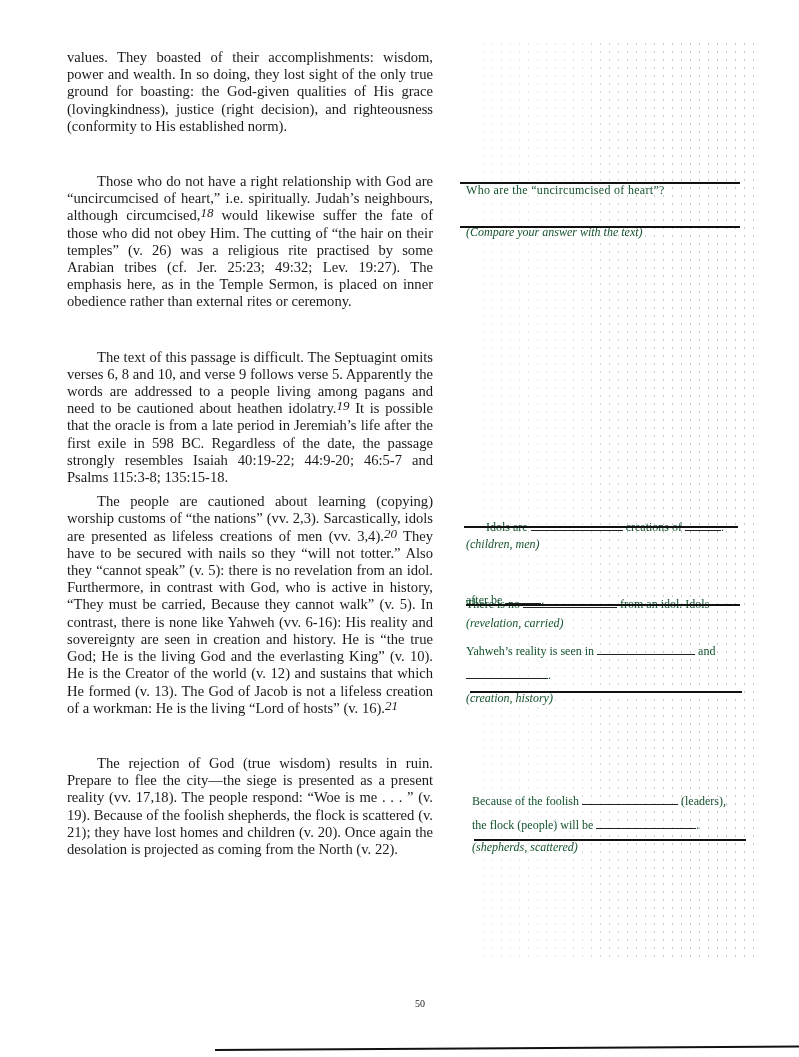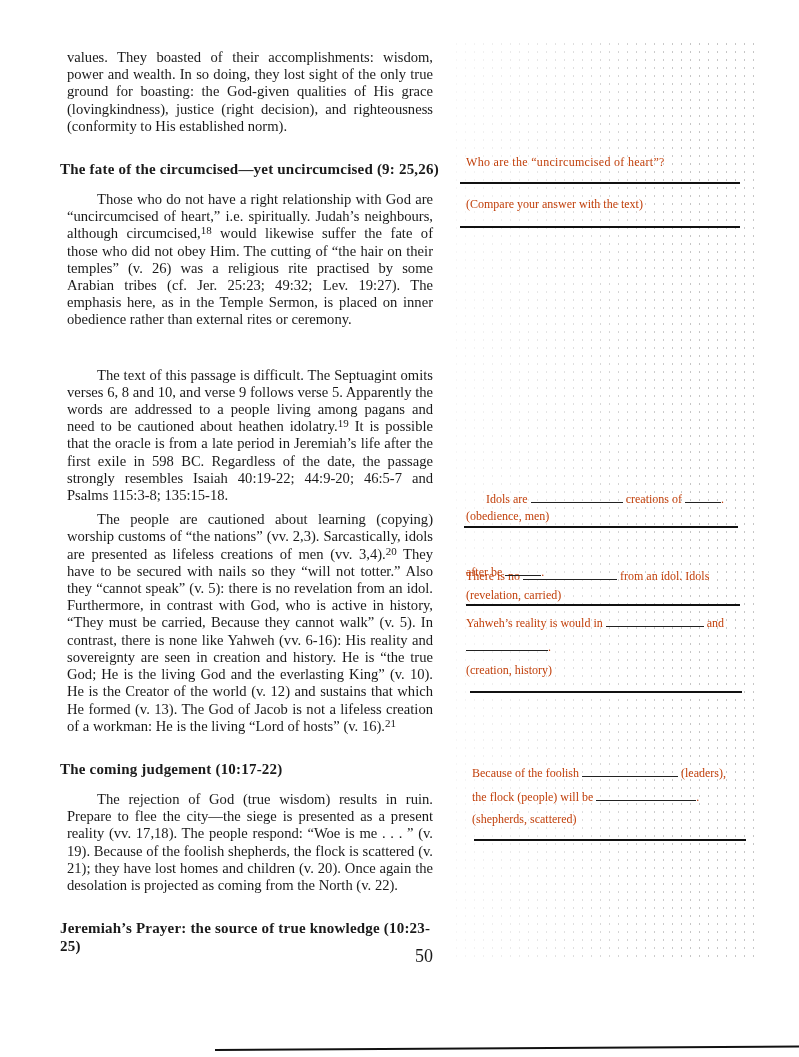--- a/index.html
+++ b/index.html
@@ -13,74 +13,71 @@
     font-size: 14.6px; line-height: 17.2px;
   }
   .left-col p { margin: 7px; text-align: justify; }
   .left-col p.indent { text-indent: 30px; }
   .left-col h2 {
     font-size: 15px; font-weight: bold; margin: 0; line-height: 18px;
     letter-spacing: 0.2px;
   }
   .gap-before-heading { height: 18px; }
   .gap-after-heading { height: 6px; }
-  sup { font-size: 11px; vertical-align: top; position: relative; top: -3px; }
+  sup { font-size: 13px; vertical-align: top; position: relative; top: -3px; font-style: italic; }
 
   
   .right-col {
     position: absolute; left: 452px; top: 40px; width: 305px; height: 920px;
     background-image:
       radial-gradient(circle, rgba(150,150,150,0.55) 0.7px, transparent 1px);
     background-size: 9px 8px;
     -webkit-mask-image: linear-gradient(to right, rgba(0,0,0,0.15) 0%, rgba(0,0,0,0.5) 35%, rgba(0,0,0,1) 75%);
     mask-image: linear-gradient(to right, rgba(0,0,0,0.15) 0%, rgba(0,0,0,0.5) 35%, rgba(0,0,0,1) 75%);
   }
   .exercise {
     position: absolute; left: 466px; width: 278px;
-    font-size: 12px; line-height: 14px; color: #c2410c;
+    font-size: 12px; line-height: 14px; color: #14532d; margin-top: 28px;
   }
   .exercise .q { letter-spacing: 0.3px; }
-  .exercise .hint { }
+  .exercise .hint { font-style: italic; }
   .rule {
     position: absolute; height: 2px; background: #111;
   }
   .blank {
     display: inline-block; border-bottom: 1px solid #222; height: 10px; vertical-align: baseline;
   }
   .page-number {
-    position: absolute; left: 415px; top: 946px; font-size: 18px;
+    position: absolute; left: 415px; top: 998px; font-size: 10px;
   }
   .bottom-rule {
     position: absolute; left: 215px; top: 1049px; width: 584px; height: 2px;
     background: #111; transform: rotate(-0.35deg); transform-origin: left;
   }
 </style>
 </head>
 <body>
 
 <div class="left-col">
   <p>values. They boasted of their accomplishments: wisdom, power and wealth. In so doing, they lost sight of the only true ground for boasting: the God-given qualities of His grace (lovingkindness), justice (right decision), and righteousness (conformity to His established norm).</p>
 
   <div class="gap-before-heading"></div>
-  <h2>The fate of the circumcised—yet uncircumcised (9: 25,26)</h2>
   <div class="gap-after-heading"></div>
   <p class="indent"><span>Those who do not have a right relationship with God are “uncircumcised of heart,” i.e. spiritually. Judah’s neighbours, although circumcised,</span><sup>18</sup><span> would likewise suffer the fate of those who did not obey Him. The cutting of “the hair on their temples” (v. 26) was a religious rite practised by some Arabian tribes (cf. Jer. 25:23; 49:32; Lev. 19:27). The emphasis here, as in the Temple Sermon, is placed on inner obedience rather than external rites or ceremony.</span></p>
 
   <div class="gap-before-heading"></div>
   <div class="gap-after-heading"></div>
   <p class="indent"><span>The text of this passage is difficult. The Septuagint omits verses 6, 8 and 10, and verse 9 follows verse 5. Apparently the words are addressed to a people living among pagans and need to be cautioned about heathen idolatry.</span><sup>19</sup><span> It is possible that the oracle is from a late period in Jeremiah’s life after the first exile in 598 BC. Regardless of the date, the passage strongly resembles Isaiah 40:19-22; 44:9-20; 46:5-7 and Psalms 115:3-8; 135:15-18.</span></p>
   <p class="indent"><span>The people are cautioned about learning (copying) worship customs of “the nations” (vv. 2,3). Sarcastically, idols are presented as lifeless creations of men (vv. 3,4).</span><sup>20</sup><span> They have to be secured with nails so they “will not totter.” Also they “cannot speak” (v. 5): there is no revelation from an idol. Furthermore, in contrast with God, who is active in history, “They must be carried, Because they cannot walk” (v. 5). In contrast, there is none like Yahweh (vv. 6-16): His reality and sovereignty are seen in creation and history. He is “the true God; He is the living God and the everlasting King” (v. 10). He is the Creator of the world (v. 12) and sustains that which He formed (v. 13). The God of Jacob is not a lifeless creation of a workman: He is the living “Lord of hosts” (v. 16).</span><sup>21</sup></p>
 
   <div class="gap-before-heading"></div>
-  <h2>The coming judgement (10:17-22)</h2>
   <div class="gap-after-heading"></div>
   <p class="indent">The rejection of God (true wisdom) results in ruin. Prepare to flee the city—the siege is presented as a present reality (vv. 17,18). The people respond: “Woe is me . . . ” (v. 19). Because of the foolish shepherds, the flock is scattered (v. 21); they have lost homes and children (v. 20). Once again the desolation is projected as coming from the North (v. 22).</p>
 
   <div class="gap-before-heading"></div>
-  <h2>Jeremiah’s Prayer: the source of true knowledge (10:23-25)</h2>
   <div class="gap-after-heading"></div>
 </div>
 
 <div class="right-col"></div>
 
 <div class="exercise" style="top:155px;">
   <div class="q">Who are the “uncircumcised of heart”?</div>
 </div>
 <div class="rule" style="left:460px; top:182px; width:280px;"></div>
 <div class="exercise" style="top:197px;">
@@ -88,40 +85,40 @@
 </div>
 <div class="rule" style="left:460px; top:226px; width:280px;"></div>
 
 <div class="exercise" style="top:492px;text-align:center;">
   <span>Idols are</span>
   <span class="blank" style="width:92px;"></span>
   <span>creations of</span>
   <span class="blank" style="width:36px;"></span><span>.</span>
 </div>
 <div class="exercise" style="top:509px;">
-  <div class="hint">(obedience, men)</div>
+  <div class="hint">(children, men)</div>
 </div>
 <div class="rule" style="left:464px; top:526px; width:274px;"></div>
 
 <div class="exercise" style="top:569px;">
   <span>There is no</span>
   <span class="blank" style="width:94px;"></span>
   <span>from an idol. Idols</span>
 </div>
 <div class="exercise" style="top:565px;">
   <span>after be</span>
   <span class="blank" style="width:36px;"></span><span>.</span>
 </div>
 <div class="exercise" style="top:588px;">
   <div class="hint">(revelation, carried)</div>
 </div>
 <div class="rule" style="left:466px; top:604px; width:274px;"></div>
 
 <div class="exercise" style="top:616px;">
-  <span>Yahweh’s reality is would in</span>
+  <span>Yahweh’s reality is seen in</span>
   <span class="blank" style="width:98px;"></span>
   <span>and</span>
 </div>
 <div class="exercise" style="top:640px;">
   <span class="blank" style="width:82px;"></span><span>.</span>
 </div>
 <div class="exercise" style="top:663px;">
   <div class="hint">(creation, history)</div>
 </div>
 <div class="rule" style="left:470px; top:691px; width:272px;"></div>

